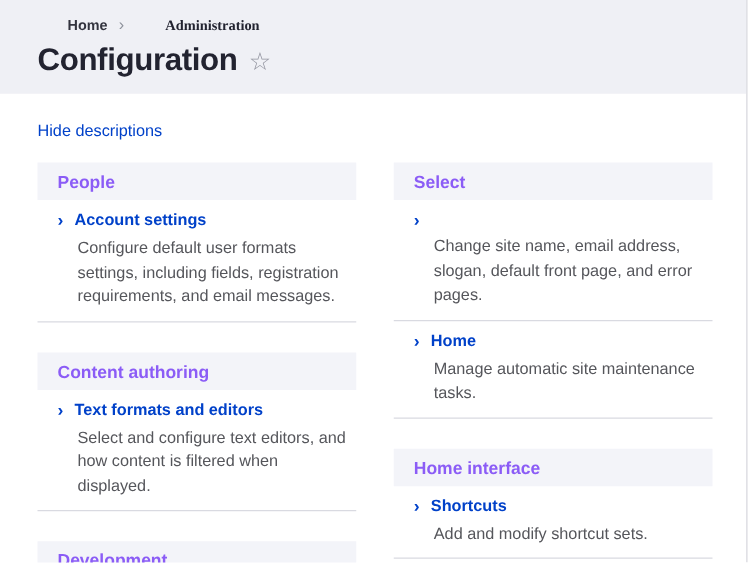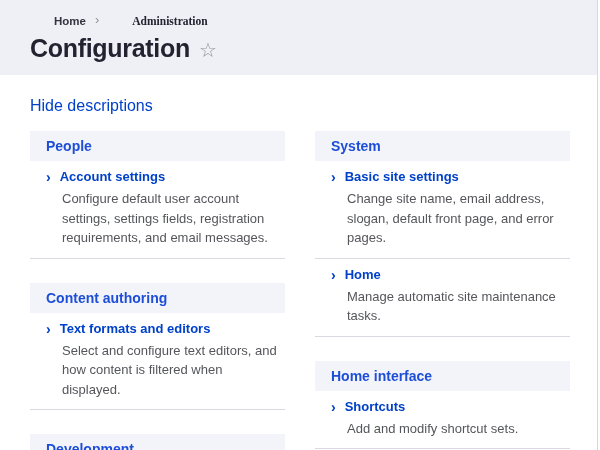--- a/index.html
+++ b/index.html
@@ -48,41 +48,41 @@
     color: #9395a0;
     cursor: pointer;
     padding: 0;
     font-weight: 400;
     transform: translateY(1px);
   }
   main { padding: 0 30px; }
   .toggle-link {
     display: inline-block;
     margin-top: 22px;
-    font-size: 16px;
+    font-size: 13px;
     color: #0041c9;
     text-decoration: none;
     cursor: pointer;
   }
   .columns {
     display: flex;
     gap: 30px;
     margin-top: 16px;
     align-items: flex-start;
   }
   .col { flex: 1; min-width: 0; }
   .card { margin-bottom: 24px; }
   .card-title {
     background: #f3f4f9;
     height: 30px;
     line-height: 30px;
     padding: 0 16px;
     font-size: 14px;
     font-weight: 700;
-    color: #1d4ed8;
+    color: #8b5cf6;
   }
   .card-item {
     padding: 8px 6px 10px 16px;
     border-bottom: 1px solid #d9dae1;
   }
   .item-link {
     display: flex;
     align-items: baseline;
     gap: 9px;
     font-size: 13px;
@@ -134,44 +134,43 @@
   <a href="#" class="toggle-link">Hide descriptions</a>
   <div class="columns">
     <div class="col" id="col-left">
         <section class="card">
           <h2 class="card-title">People</h2>
           <div class="card-item">
             <a href="#" class="item-link">
               <span class="chev">›</span>
               <span>Account settings</span>
             </a>
-            <p class="item-desc">Configure default user account settings, settings fields, registration requirements, and email messages.</p>
+            <p class="item-desc">Configure default user formats settings, including fields, registration requirements, and email messages.</p>
           </div>
         </section>
         <section class="card">
           <h2 class="card-title">Content authoring</h2>
           <div class="card-item">
             <a href="#" class="item-link">
               <span class="chev">›</span>
               <span>Text formats and editors</span>
             </a>
             <p class="item-desc">Select and configure text editors, and how content is filtered when displayed.</p>
           </div>
         </section>
         <section class="card">
           <h2 class="card-title">Development</h2>
         </section>
       </div>
     <div class="col" id="col-right">
         <section class="card">
-          <h2 class="card-title">System</h2>
+          <h2 class="card-title">Select</h2>
           <div class="card-item">
             <a href="#" class="item-link">
               <span class="chev">›</span>
-              <span>Basic site settings</span>
             </a>
             <p class="item-desc">Change site name, email address, slogan, default front page, and error pages.</p>
           </div>
           <div class="card-item">
             <a href="#" class="item-link">
               <span class="chev">›</span>
               <span>Home</span>
             </a>
             <p class="item-desc">Manage automatic site maintenance tasks.</p>
           </div>

